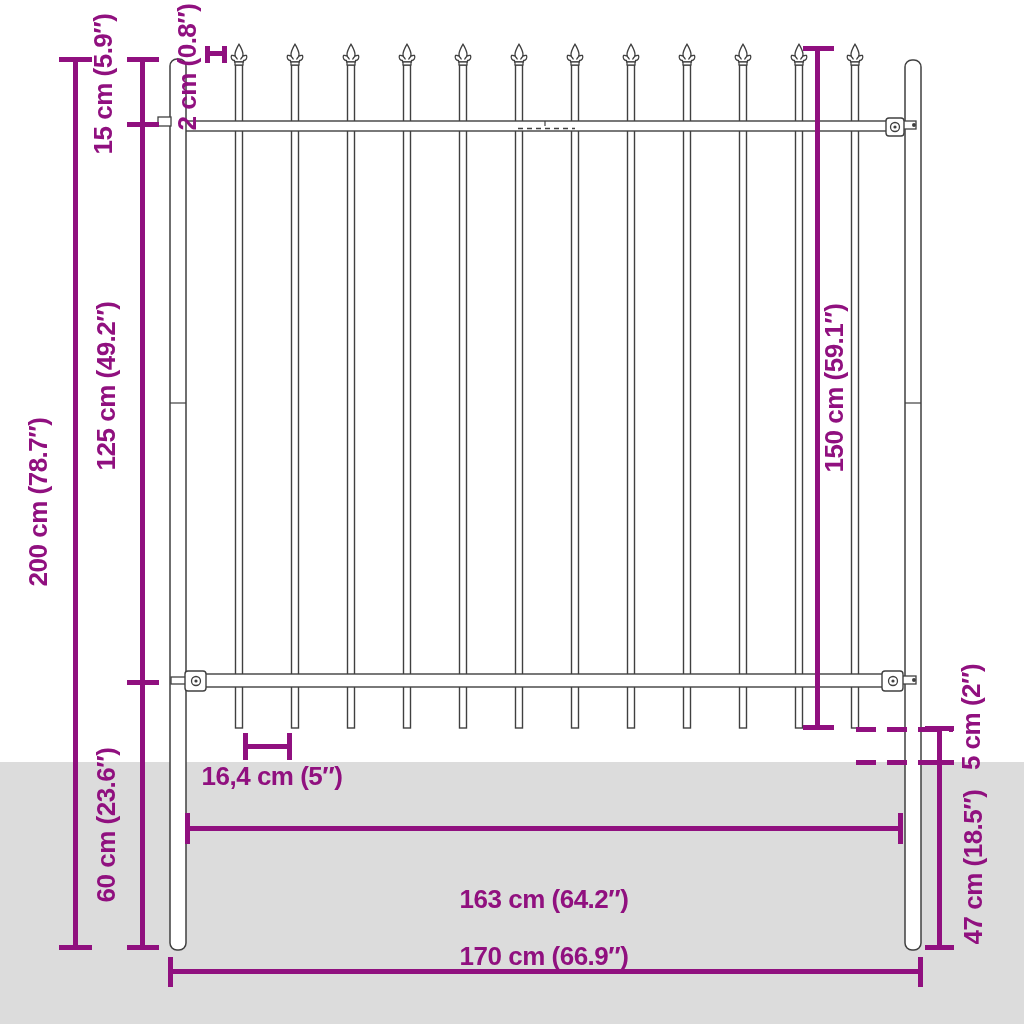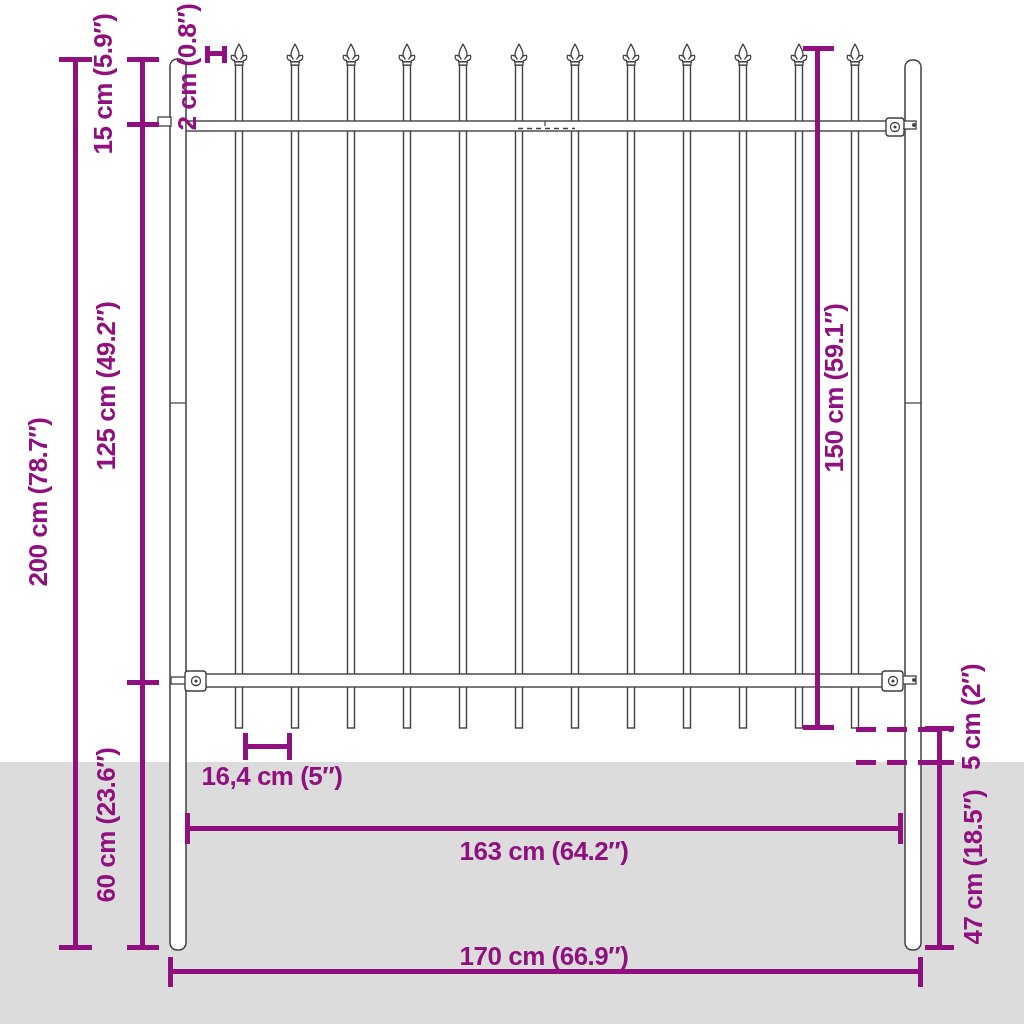--- a/index.html
+++ b/index.html
@@ -156,21 +156,21 @@
     <div class="dim" style="left:925px;top:760px;width:29px;height:5px;"></div>
     <div class="dim" style="left:925px;top:945px;width:29px;height:5px;"></div>
     <div class="dlabel vert" style="left:971px;top:717px;">5 cm (2″)</div>
     <div class="dlabel vert" style="left:973px;top:867px;">47 cm (18.5″)</div>
   </div>
 
   <div>
     <div class="dim" style="left:187px;top:826px;width:716px;height:5px;"></div>
     <div class="dim" style="left:185px;top:813px;width:5px;height:31px;"></div>
     <div class="dim" style="left:898px;top:813px;width:5px;height:31px;"></div>
-    <div class="dlabel" style="left:544px;top:851px;">163 cm (64.2″)</div>
+    <div class="dlabel" style="left:544px;top:899px;">163 cm (64.2″)</div>
   </div>
 
   <div>
     <div class="dim" style="left:170px;top:969px;width:751px;height:5px;"></div>
     <div class="dim" style="left:168px;top:957px;width:5px;height:30px;"></div>
     <div class="dim" style="left:918px;top:957px;width:5px;height:30px;"></div>
     <div class="dlabel" style="left:544px;top:956px;">170 cm (66.9″)</div>
   </div>
 
 </div>

